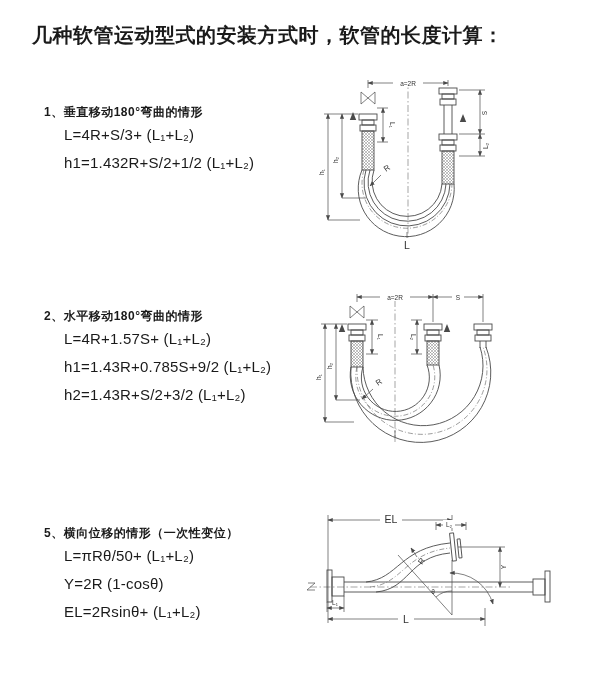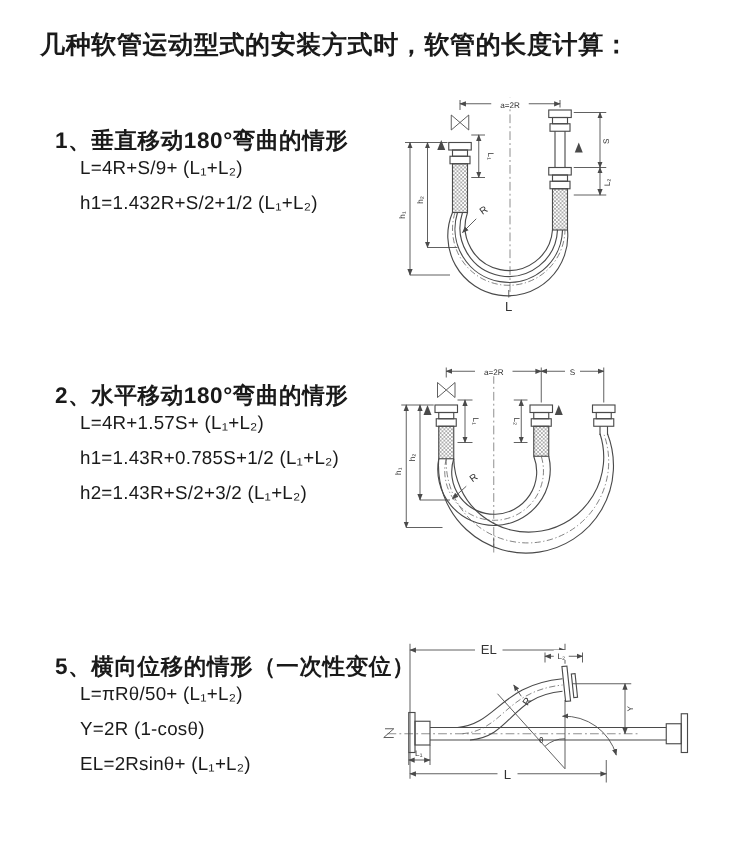--- a/index.html
+++ b/index.html
@@ -3,21 +3,21 @@
 <meta charset="utf-8">
 <style>
   html,body{margin:0;padding:0;}
   body{
     width:600px;height:675px;position:relative;background:#ffffff;
     font-family:"Liberation Sans","DejaVu Sans",sans-serif;color:#1a1a1a;overflow:hidden;
   }
   .abs{position:absolute;}
   .title{font-size:20px;font-weight:700;letter-spacing:.5px;}
   .section{position:absolute;left:44px;}
-  .head{font-size:18px;font-weight:700;letter-spacing:.5px;line-height:18px;margin:0;}
+  .head{font-size:12px;font-weight:700;letter-spacing:.5px;line-height:18px;margin:0;}
   .formula{font-size:15px;font-weight:400;letter-spacing:.2px;line-height:28px;margin:0 0 0 20px;white-space:pre;}
   .formula:first-of-type{margin-top:13px;}
   svg.diag{position:absolute;overflow:visible;}
   svg text{font-family:"Liberation Sans","DejaVu Sans",sans-serif;fill:#333;}
   .ln{stroke:#4a4a4a;fill:none;stroke-width:.9;}
   .thin{stroke:#4a4a4a;fill:none;stroke-width:.7;}
   .dim{stroke:#4a4a4a;fill:none;stroke-width:.7;}
   .cl{stroke:#6a6a6a;fill:none;stroke-width:.6;stroke-dasharray:7 2.5 1.5 2.5;}
   .dash{stroke:#5a5a5a;fill:none;stroke-width:.6;stroke-dasharray:5 2 1 2;}
   .mesh{fill:url(#mesh);stroke:#4a4a4a;stroke-width:.9;}
@@ -43,21 +43,21 @@
     </pattern>
   </defs>
 </svg>
 
 
 <div class="abs title" style="left:32px;top:22px">几种软管运动型式的安装方式时，软管的长度计算：</div>
 
 
 <div class="section" style="top:103px">
   <p class="head">1、垂直移动180°弯曲的情形</p>
-  <p class="formula">L=4R+S/9+ (L₁+L₂)</p>
+  <p class="formula">L=4R+S/3+ (L₁+L₂)</p>
   <p class="formula">h1=1.432R+S/2+1/2 (L₁+L₂)</p>
 </div>
 
 
 <svg class="diag" style="left:300px;top:68px" width="280" height="192" viewBox="0 0 280 192">
 
   <line class="cl" x1="108" y1="10" x2="108" y2="172"></line>
 
   <g>
     <line class="thin" x1="68" y1="20" x2="68" y2="12"></line>
@@ -135,21 +135,21 @@
   <g>
     <line class="thin" x1="107" y1="164" x2="107" y2="170"></line>
     <text class="big" x="107" y="181" text-anchor="middle">L</text>
   </g>
 </svg>
 
 
 <div class="section" style="top:307px">
   <p class="head">2、水平移动180°弯曲的情形</p>
   <p class="formula">L=4R+1.57S+ (L₁+L₂)</p>
-  <p class="formula">h1=1.43R+0.785S+1/2 (L₁+L₂)</p>
+  <p class="formula">h1=1.43R+0.785S+9/2 (L₁+L₂)</p>
   <p class="formula">h2=1.43R+S/2+3/2 (L₁+L₂)</p>
 </div>
 
 
 <svg class="diag" style="left:300px;top:282px" width="290" height="175" viewBox="0 0 290 175">
   <line class="cl" x1="95" y1="18" x2="95" y2="160"></line>
 
   <g>
     <line class="thin" x1="57" y1="20" x2="57" y2="12"></line>
     <line class="thin" x1="133" y1="40" x2="133" y2="12"></line>

